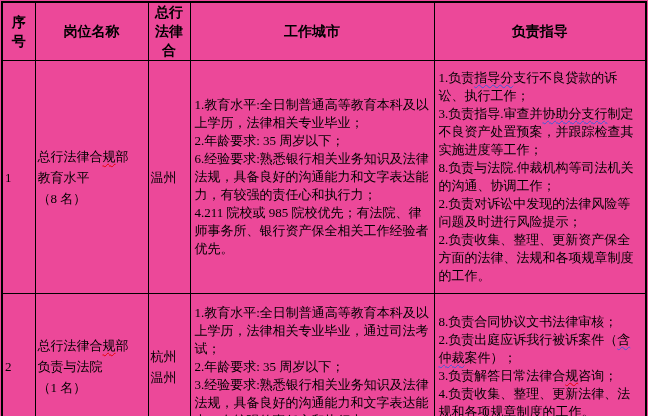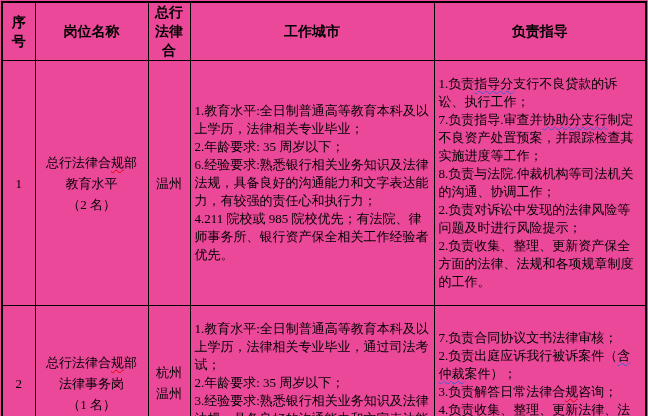--- a/index.html
+++ b/index.html
@@ -32,30 +32,29 @@
   tbody tr:nth-child(2) { height: 146px; }
   tbody tr:nth-child(3) { height: 60px; }
   th.hdr {
     font-size: 14px;
     font-weight: bold;
     text-align: center;
     line-height: 19px;
     padding: 0 2px;
   }
   td.center-cell {
-    text-align: center;
     font-size: 13px;
     line-height: 21px;
     padding: 0 2px;
   }
   td.text-cell {
     text-align: left;
     font-size: 13px;
     line-height: 18px;
-    padding: 14px 4px;
+    padding: 8px 4px;
   }
   .para { margin: 0; }
   .wavy-red {
     text-decoration-line: underline;
     text-decoration-style: wavy;
     text-decoration-thickness: 1px;
     text-underline-offset: 2px;
   }
   .wavy-blue {
     text-decoration-line: underline;
@@ -84,57 +83,57 @@
         <th class="hdr">工作城市</th>
         <th class="hdr">负责指导</th>
       </tr>
     </thead>
     <tbody>
         <tr>
           <td class="center-cell">1</td>
           <td class="center-cell">
             <div class="para"><span>总行法律合</span><span class="wavy-red" style="text-decoration-color: rgb(230, 0, 0);">规</span><span>部</span></div>
             <div class="para"><span>教育水平</span></div>
-            <div class="para"><span>（2 名）</span></div>
+            <div class="para"><span>（8 名）</span></div>
           </td>
           <td class="center-cell">
             <div class="para"><span>温州</span></div>
           </td>
           <td class="text-cell">
             <div class="para"><span>1.教育水平:全日制普通高等教育本科及以上学历，法律相关专业毕业；</span></div>
             <div class="para"><span>2.年龄要求: 35 周岁以下；</span></div>
             <div class="para"><span>6.经验要求:熟悉银行相关业务知识及法律法规，具备良好的沟通能力和文字表达能力，有较强的责任心和执行力；</span></div>
             <div class="para"><span>4.211 院校或 985 院校优先；有法院、律师事务所、银行资产保全相关工作经验者优先。</span></div>
           </td>
           <td class="text-cell">
             <div class="para"><span>1.负责</span><span class="wavy-blue" style="text-decoration-color: rgb(59, 95, 217);">指导分</span><span>支行不良贷款的诉讼、执行工作；</span></div>
-            <div class="para"><span>7.负责指导.审查并</span><span class="wavy-blue" style="text-decoration-color: rgb(59, 95, 217);">协助分支行</span><span>制定不良资产处置预案，并跟踪检查其实施进度等工作；</span></div>
+            <div class="para"><span>3.负责指导.审查并</span><span class="wavy-blue" style="text-decoration-color: rgb(59, 95, 217);">协助分支行</span><span>制定不良资产处置预案，并跟踪检查其实施进度等工作；</span></div>
             <div class="para"><span>8.负责与法院.仲裁机构等司法机关的沟通、协调工作；</span></div>
             <div class="para"><span>2.负责对诉讼中发现的法律风险等问题及时进行风险提示；</span></div>
             <div class="para"><span>2.负责收集、整理、更新资产保全方面的法律、法规和各项规章制度的工作。</span></div>
           </td>
         </tr>
         <tr>
           <td class="center-cell">2</td>
           <td class="center-cell">
             <div class="para"><span>总行法律合</span><span class="wavy-red" style="text-decoration-color: rgb(230, 0, 0);">规</span><span>部</span></div>
-            <div class="para"><span>法律事务岗</span></div>
+            <div class="para"><span>负责与法院</span></div>
             <div class="para"><span>（1 名）</span></div>
           </td>
           <td class="center-cell">
             <div class="para"><span>杭州</span></div>
             <div class="para"><span>温州</span></div>
           </td>
           <td class="text-cell">
             <div class="para"><span>1.教育水平:全日制普通高等教育本科及以上学历，法律相关专业毕业，通过司法考试；</span></div>
             <div class="para"><span>2.年龄要求: 35 周岁以下；</span></div>
             <div class="para"><span>3.经验要求:熟悉银行相关业务知识及法律法规，具备良好的沟通能力和文字表达能力，有较强的责任心和执行力。</span></div>
           </td>
           <td class="text-cell">
-            <div class="para"><span>7.负责合同协议文书法律审核；</span></div>
+            <div class="para"><span>8.负责合同协议文书法律审核；</span></div>
             <div class="para"><span>2.负责出庭应诉我行被诉案件（</span><span class="wavy-blue" style="text-decoration-color: rgb(59, 95, 217);">含仲裁</span><span>案件）；</span></div>
             <div class="para"><span>3.负责解答日常法律合</span><span class="wavy-red" style="text-decoration-color: rgb(230, 0, 0);">规</span><span>咨询；</span></div>
             <div class="para"><span>4.负责收集、整理、更新法律、法规和各项规章制度的工作。</span></div>
           </td>
         </tr>
         <tr>
           <td class="center-cell"></td>
           <td class="center-cell"></td>
           <td class="center-cell"></td>
           <td class="text-cell"></td>

